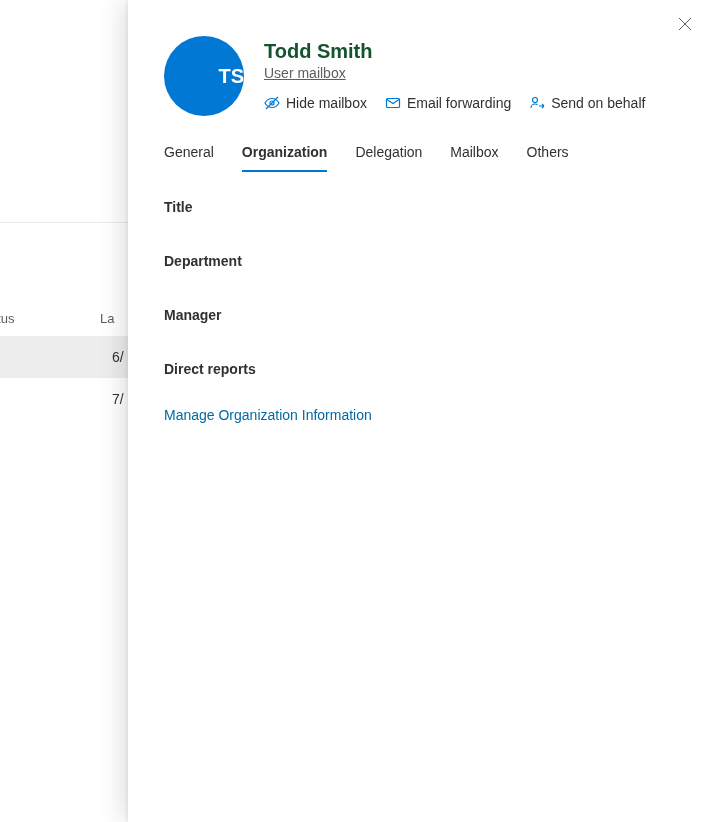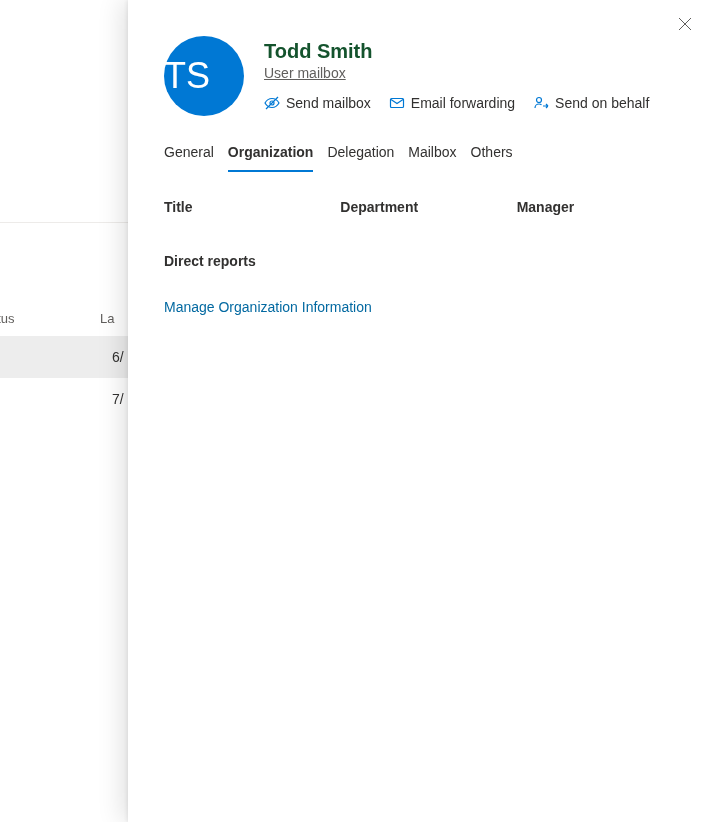--- a/index.html
+++ b/index.html
@@ -92,23 +92,23 @@
       margin-bottom: 28px;
     }
     .avatar {
       width: 80px;
       height: 80px;
       border-radius: 50%;
       background: #0078d4;
       color: #fff;
       display: flex;
       align-items: center;
-      justify-content: flex-start;
-      font-size: 36px;
-      font-weight: 400;
+      justify-content: flex-end;
+      font-size: 20px;
+      font-weight: 700;
       flex-shrink: 0;
     }
     .header-info { padding-top: 4px; }
     .user-name {
       font-size: 20px;
       font-weight: 600;
       color: #14532d;
       margin-bottom: 2px;
     }
     .user-subtitle {
@@ -129,42 +129,42 @@
       color: #323130;
       font-size: 14px;
       cursor: pointer;
       background: transparent;
       border: none;
       padding: 0;
     }
     .action svg { color: #0078d4; flex-shrink: 0; }
     .tabs {
       display: flex;
-      gap: 14px;
+      gap: 28px;
       border-bottom: 1px solid transparent;
       margin-bottom: 26px;
     }
     .tab {
       font-size: 14px;
       color: #323130;
       padding-bottom: 10px;
       cursor: pointer;
       border-bottom: 2px solid transparent;
       background: transparent;
       border-top: none;
       border-left: none;
       border-right: none;
     }
     .tab.active {
       font-weight: 700;
       border-bottom-color: #0078d4;
     }
     .org-grid {
       display: grid;
-      grid-template-columns: 1fr 1fr 1fr;
+      grid-template-columns: 1fr;
       row-gap: 38px;
       column-gap: 20px;
       margin-bottom: 30px;
     }
     .field-label {
       font-size: 14px;
       font-weight: 600;
       color: #323130;
     }
     .link {
@@ -211,21 +211,21 @@
       <div class="header-info">
         <div class="user-name">Todd Smith</div>
         <div class="user-subtitle">User mailbox</div>
         <div class="actions">
           <button class="action">
             <svg width="16" height="16" viewBox="0 0 16 16" fill="none" stroke="currentColor" stroke-width="1.2">
               <path d="M1 8s2.5-4.5 7-4.5S15 8 15 8s-2.5 4.5-7 4.5S1 8 1 8z"></path>
               <circle cx="8" cy="8" r="2"></circle>
               <line x1="2" y1="14" x2="14" y2="2"></line>
             </svg>
-            <span>Send mailbox</span>
+            <span>Hide mailbox</span>
           </button>
           <button class="action">
             <svg width="16" height="16" viewBox="0 0 16 16" fill="none" stroke="currentColor" stroke-width="1.2">
               <rect x="1.5" y="3.5" width="13" height="9" rx="1"></rect>
               <path d="M2 4.5l6 4 6-4"></path>
             </svg>
             <span>Email forwarding</span>
           </button>
           <button class="action">
             <svg width="16" height="16" viewBox="0 0 16 16" fill="none" stroke="currentColor" stroke-width="1.2">

